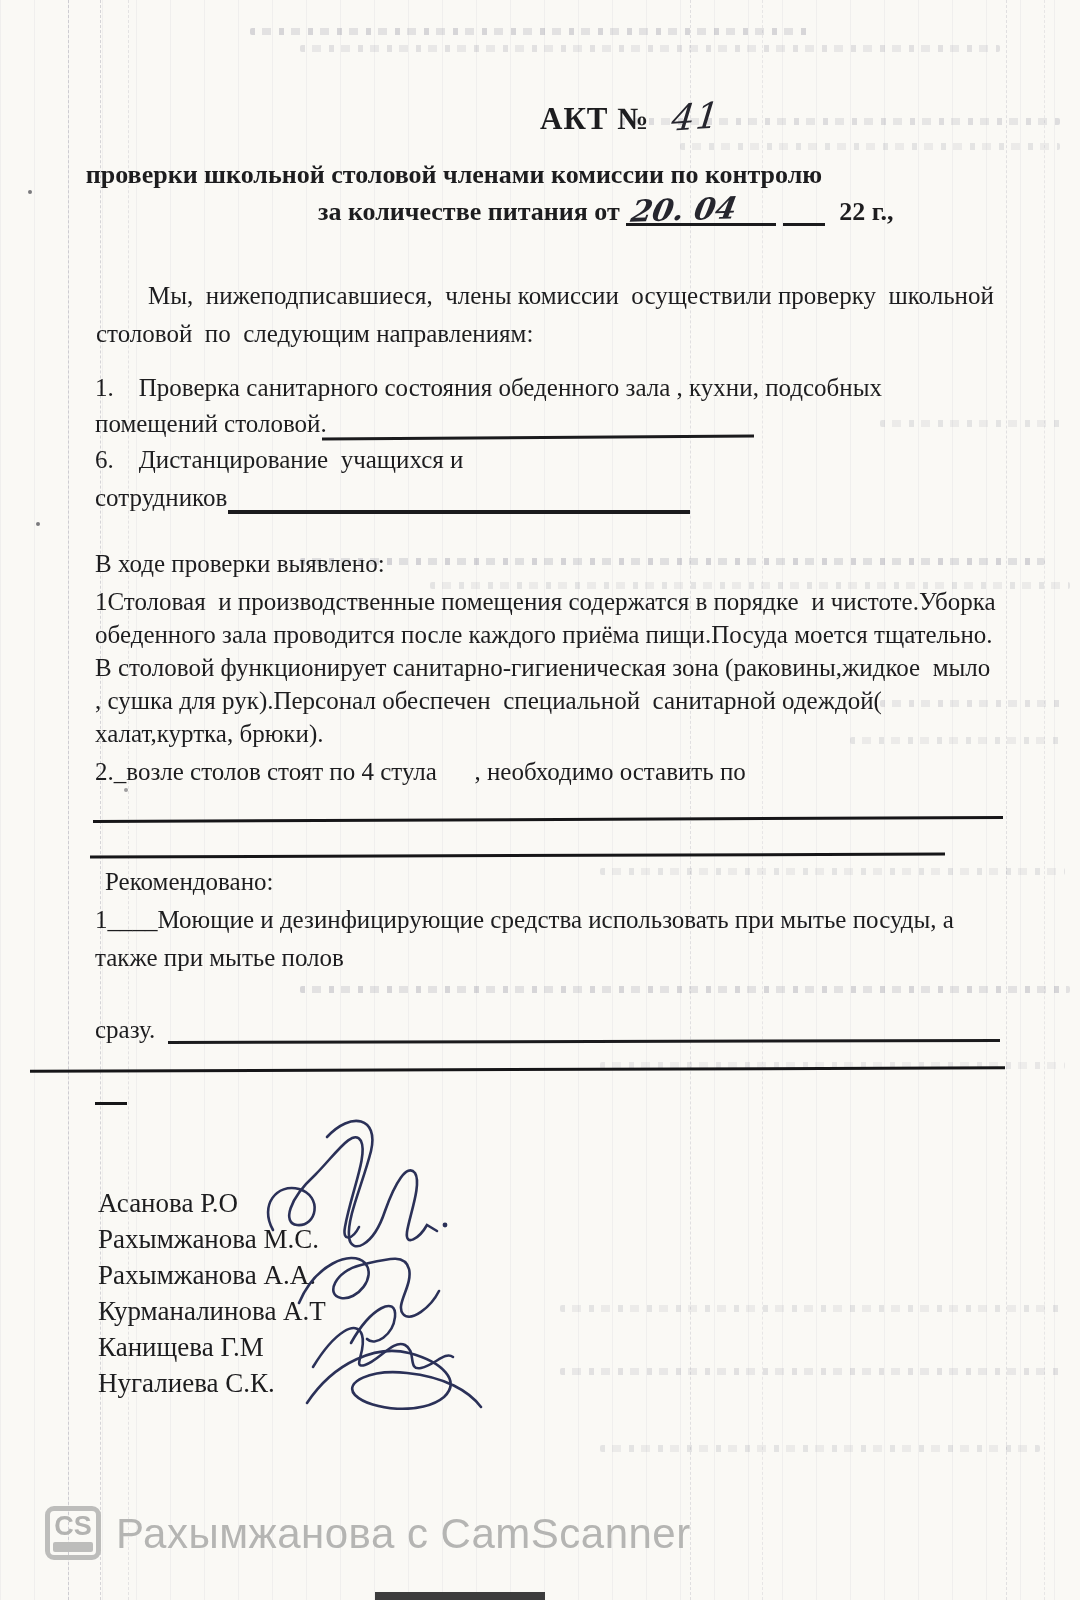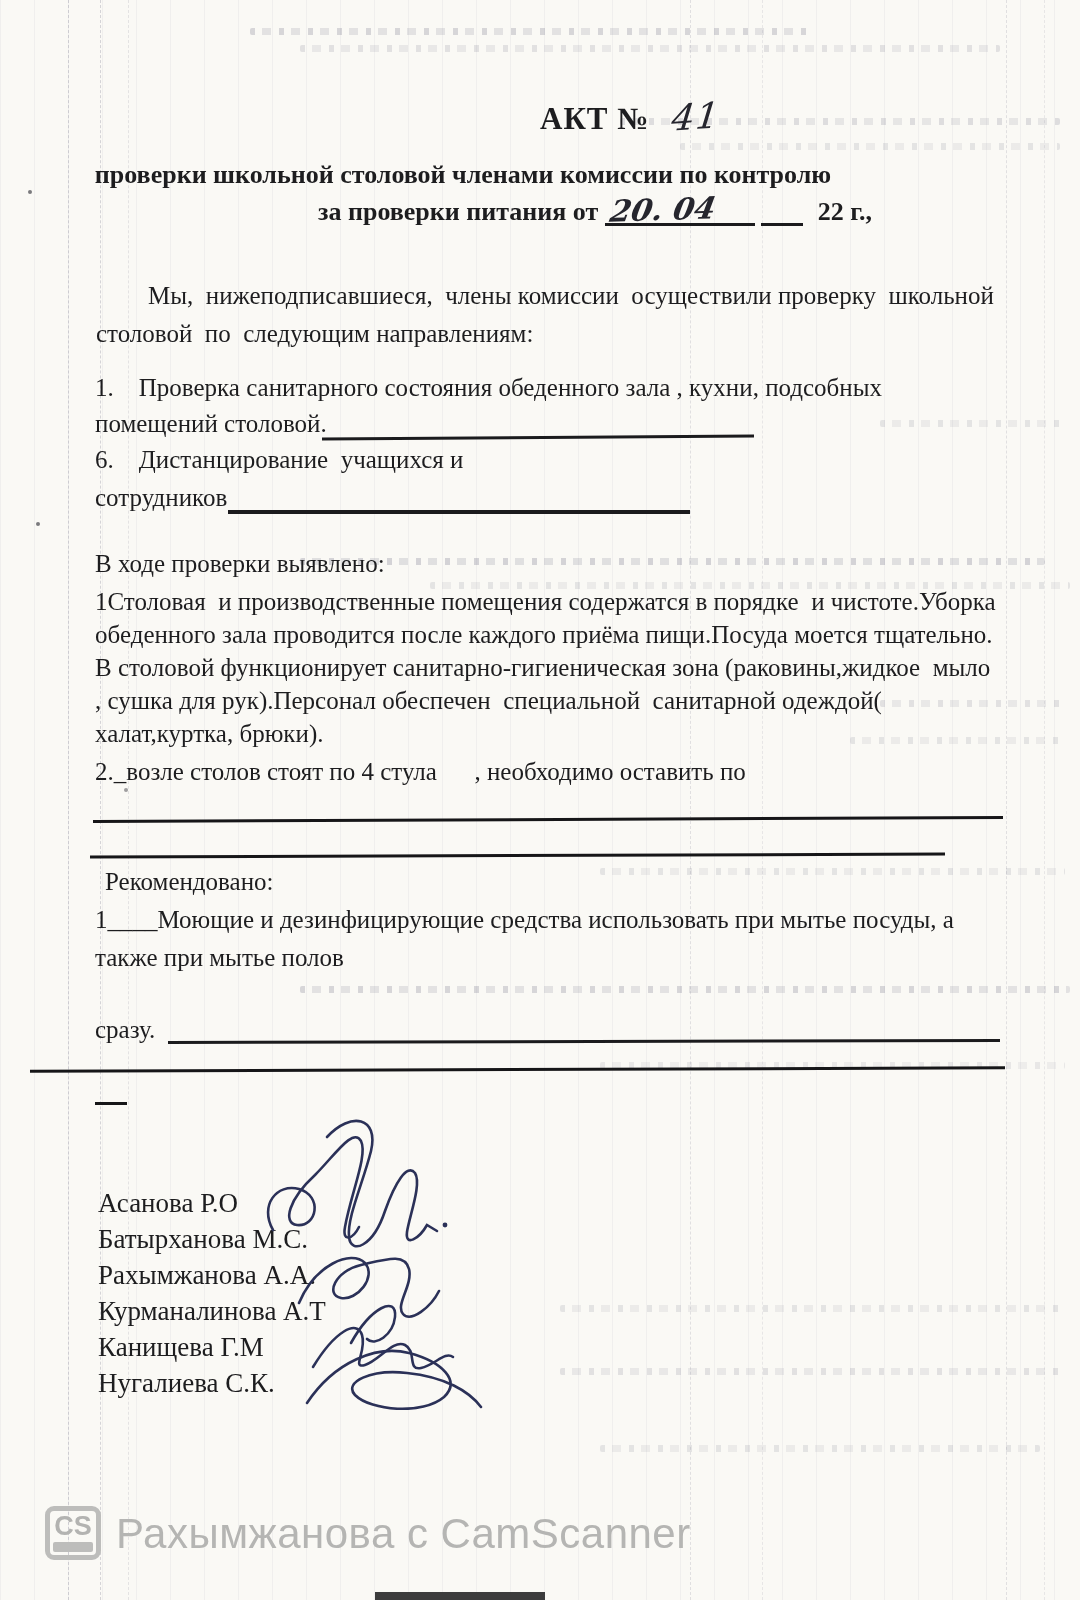--- a/index.html
+++ b/index.html
@@ -66,23 +66,23 @@
 
   <div class="dot" style="left:28px;top:190px"></div>
   <div class="dot" style="left:36px;top:522px"></div>
   <div class="dot" style="left:124px;top:788px;opacity:.5"></div>
 
   <div class="abs doc-title" style="left:540px;top:96px">
     <span>АКТ №</span>
     <span class="handwritten" style="margin-left:14px">41</span>
   </div>
 
-  <div class="abs subtitle t-center" style="left:17px;width:892px;top:160px">проверки школьной столовой членами комиссии по контролю</div>
+  <div class="abs subtitle t-center" style="left:8px;width:892px;top:160px">проверки школьной столовой членами комиссии по контролю</div>
   <div class="abs subtitle" style="left:318px;top:196px">
-    <span>за проверки питания от</span>
+    <span>за количестве питания от</span>
     <span class="u-slot" style="min-width:150px"><span class="hw-date">20. 04</span></span>
     <span class="u-slot" style="width:42px">&nbsp;</span>
     <span style="margin-left:8px">22 г.,</span>
   </div>
 
   <div class="abs bodytext pre" style="left:148px;top:282px">Мы,  нижеподписавшиеся,  члены комиссии  осуществили проверку  школьной</div>
   <div class="abs bodytext pre" style="left:96px;top:320px">столовой  по  следующим направлениям:</div>
 
   <div class="abs bodytext pre" style="left:95px;top:374px">1.    Проверка санитарного состояния обеденного зала , кухни, подсобных</div>
   <div class="abs bodytext pre" style="left:95px;top:410px">помещений столовой.</div>
@@ -105,21 +105,21 @@
 
   <div class="abs bodytext" style="left:105px;top:868px">Рекомендовано:</div>
   <div class="abs bodytext pre" style="left:95px;top:906px">1____Моющие и дезинфицирующие средства использовать при мытье посуды, а</div>
   <div class="abs bodytext pre" style="left:95px;top:944px">также при мытье полов</div>
   <div class="abs bodytext pre" style="left:95px;top:1016px">сразу.</div>
   <div class="fill-line" style="left:168px;top:1040px;width:832px;transform:rotate(-0.15deg)"></div>
   <div class="rule" style="left:30px;top:1068px;width:975px;transform:rotate(-0.2deg)"></div>
   <div class="rule" style="left:95px;top:1102px;width:32px"></div>
 
   <div class="abs names" style="left:98px;top:1188px">Асанова Р.О</div>
-  <div class="abs names" style="left:98px;top:1224px">Батырханова М.С.</div>
+  <div class="abs names" style="left:98px;top:1224px">Рахымжанова М.С.</div>
   <div class="abs names" style="left:98px;top:1260px">Рахымжанова А.А.</div>
   <div class="abs names" style="left:98px;top:1296px">Курманалинова А.Т</div>
   <div class="abs names" style="left:98px;top:1332px">Канищева Г.М</div>
   <div class="abs names" style="left:98px;top:1368px">Нугалиева С.К.</div>
 
   <svg class="abs" style="left:255px;top:1105px" width="290" height="305" viewBox="0 0 290 305" fill="none" stroke="#2b3158" stroke-width="2.6" stroke-linecap="round">
     <path d="M18,125 C4,100 22,78 44,84 C68,91 62,122 42,120 C27,118 34,94 60,70 C80,50 98,22 106,36 C113,50 96,88 90,122 C87,138 98,134 104,122"></path>
     <path d="M72,32 C96,6 124,12 116,46 C108,78 92,112 94,132 C96,150 118,142 130,106 C140,78 152,58 160,68 C167,79 154,112 152,127 C150,142 164,134 172,120 L182,126"></path>
     <circle cx="190" cy="120" r="2.4" fill="#2b3158" stroke="none"></circle>
     <path d="M44,198 C60,160 96,144 110,158 C122,172 102,196 86,193 C70,190 80,166 106,160 C132,154 150,148 154,164 C158,180 140,200 148,209 C156,218 176,202 184,186"></path>

